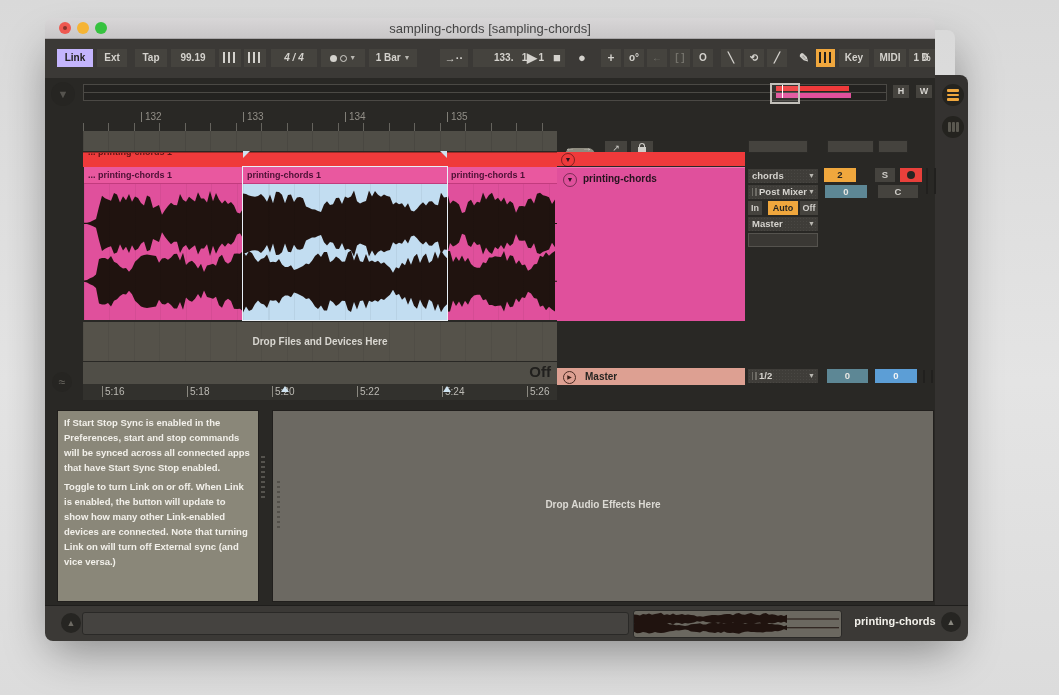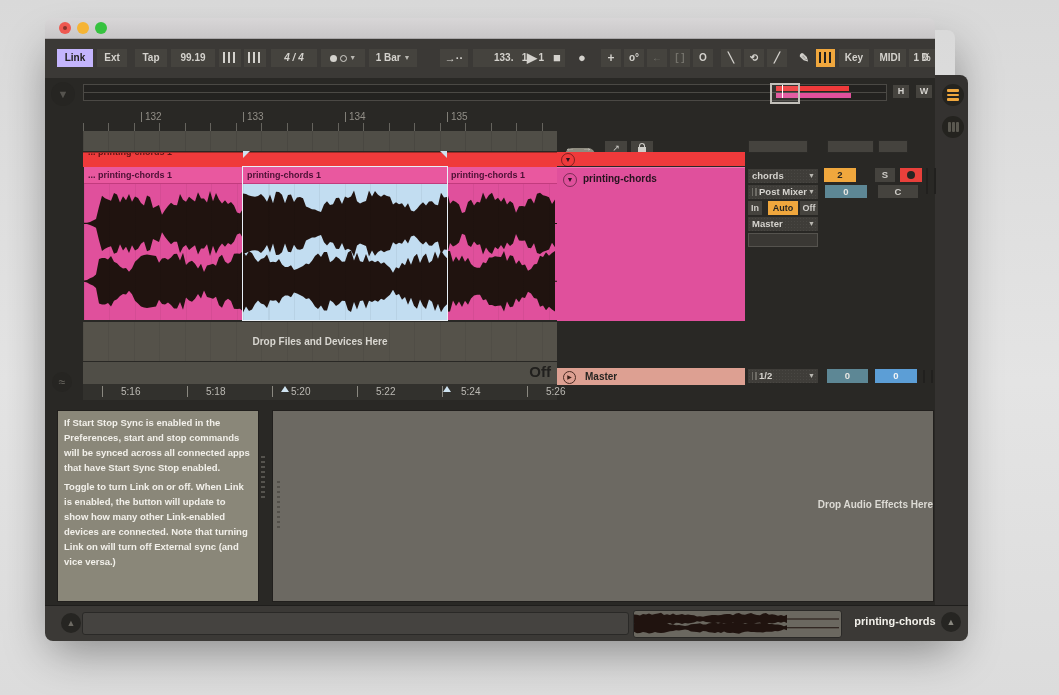--- a/index.html
+++ b/index.html
@@ -82,21 +82,21 @@
   .clip-b.sel{background:#c2ddf1;}
   .grid{position:absolute;left:0;top:0;right:0;bottom:0;
         background:repeating-linear-gradient(90deg,rgba(0,0,0,.05) 0 1px,transparent 1px 25.5px);}
 
   #dropzone{left:38px;top:244px;width:474px;height:39px;background:#55524a;
      background-image:repeating-linear-gradient(90deg,rgba(0,0,0,.06) 0 1px,transparent 1px 25.5px);
      color:#d8d6d0;font-size:10px;font-weight:bold;text-align:center;line-height:39px;}
   #masterlane{left:38px;top:284px;width:474px;height:22px;background:#504e47;}
   #off-label{right:6px;top:1px;font-size:15px;font-weight:bold;color:#21201e;}
   #timeruler{left:38px;top:306px;width:474px;height:16px;background:#32312d;}
-  .tlabel{top:2px;font-size:10px;color:#bbb9b3;border-left:1px solid #8a8880;padding-left:18px;line-height:11px;}
+  .tlabel{top:2px;font-size:10px;color:#bbb9b3;border-left:1px solid #8a8880;padding-left:2px;line-height:11px;}
   .tri-up{width:0;height:0;border-left:4px solid transparent;border-right:4px solid transparent;
           border-bottom:6px solid #cfe3f0;}
 
   
   .hdr{left:512px;width:188px;}
   #set-btn{left:520px;top:46px;width:30px;height:18px;background:#8f8c80;color:#262522;font-size:9px;
            font-weight:bold;text-align:center;line-height:14px;border-radius:7px;margin-top:24px;}
   .navarrow{top:63px;width:14px;height:14px;color:#cfcdc8;font-size:10px;font-weight:bold;text-align:center;line-height:14px;}
   .smbtn{top:63px;width:22px;height:14px;background:#45433e;color:#cfcdc8;font-size:9px;text-align:center;line-height:14px;}
   #redtrack-h{top:74px;height:14px;background:#ef3a3b;}
@@ -116,21 +116,21 @@
 
   
   #infobox{left:12px;top:332px;width:200px;height:190px;background:#8a8779;border:1px solid #211f1d;}
   #infobox h3{margin:0;background:#a29f91;color:#211f1d;font-size:10px;padding:3px 5px;border-bottom:1px solid #76736a;}
   #infobox p{margin:0;padding:4px 6px 0 6px;font-size:9.5px;font-weight:bold;color:#f2f0ea;line-height:15px;}
   #splitgrip{left:216px;top:378px;width:4px;height:44px;
      background:repeating-linear-gradient(180deg,#55534e 0 2px,transparent 2px 5px);}
   #devicearea{left:227px;top:332px;width:660px;height:190px;background:#6c6962;border:1px solid #211f1d;}
   #devicearea .lgrip{position:absolute;left:4px;top:70px;width:3px;height:50px;
      background:repeating-linear-gradient(180deg,#53504a 0 2px,transparent 2px 5px);}
-  #device-drop{position:absolute;left:0;right:0;top:88px;text-align:right;font-size:10px;font-weight:bold;color:#dcdad4;}
+  #device-drop{position:absolute;left:0;right:0;top:88px;text-align:center;font-size:10px;font-weight:bold;color:#dcdad4;}
 
   
   #statusbox{left:37px;top:6px;width:545px;height:21px;background:#454340;border:1px solid #2a2927;border-radius:3px;}
   #previewbox{left:588px;top:4px;width:207px;height:26px;background:#6b6860;border-radius:3px;border:1px solid #2a2927;}
   #cliptab{left:800px;top:9px;width:100px;font-size:11px;font-weight:bold;color:#f2f0ea;text-align:center;}
   .foldcirc{width:20px;height:20px;border-radius:50%;background:#262522;color:#6d6a63;font-size:9px;
             text-align:center;line-height:20px;}
   #hamb{left:897px;top:66px;width:22px;height:22px;}
   #hamb i{position:absolute;left:5px;width:12px;height:2.5px;background:#f0a73d;border-radius:1px;}
   #vbars-circ{left:897px;top:98px;width:22px;height:22px;}
@@ -142,20 +142,21 @@
 <div id="shadow" class="abs"></div>
 
 <div id="window" class="abs">
 
   <div id="titlebar" class="abs">
     <div id="tl-close" class="abs tl">
         <i></i>
       </div>
     <div id="tl-min" class="abs tl"></div>
     <div id="tl-max" class="abs tl"></div>
+    <div id="title-text" class="abs">sampling-chords  [sampling-chords]</div>
   </div>
 
   <div id="toolbar" class="abs">
     <div class="tbb activegray" style="left:12px;width:36px;">Link</div>
     <div class="tbb" style="left:52px;width:30px;">Ext</div>
     <div class="tbb" style="left:90px;width:32px;">Tap</div>
     <div class="tbb" style="left:126px;width:44px;">99.19</div>
     <div class="tbb" style="left:174px;width:22px;"><span class="vbars"></span></div>
     <div class="tbb" style="left:199px;width:22px;"><span class="vbars"></span></div>
     <div class="tbb" style="left:226px;width:46px;font-style:italic;">4 / 4</div>

